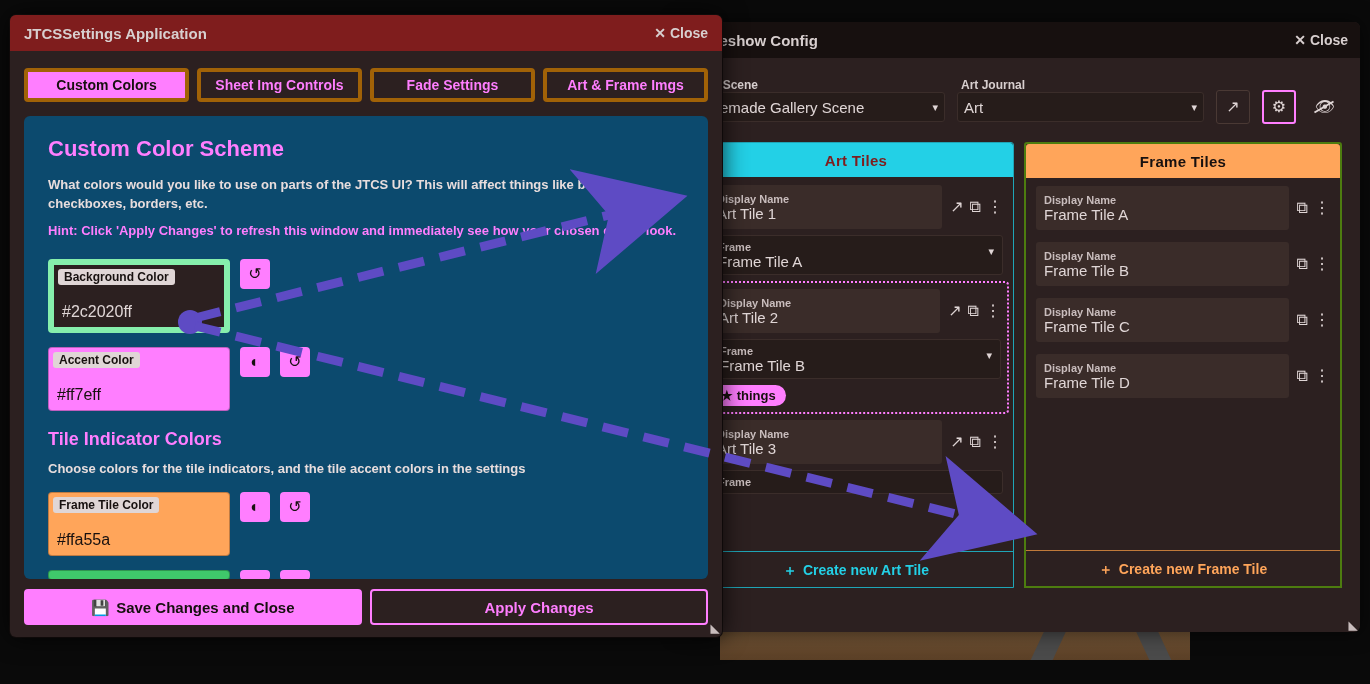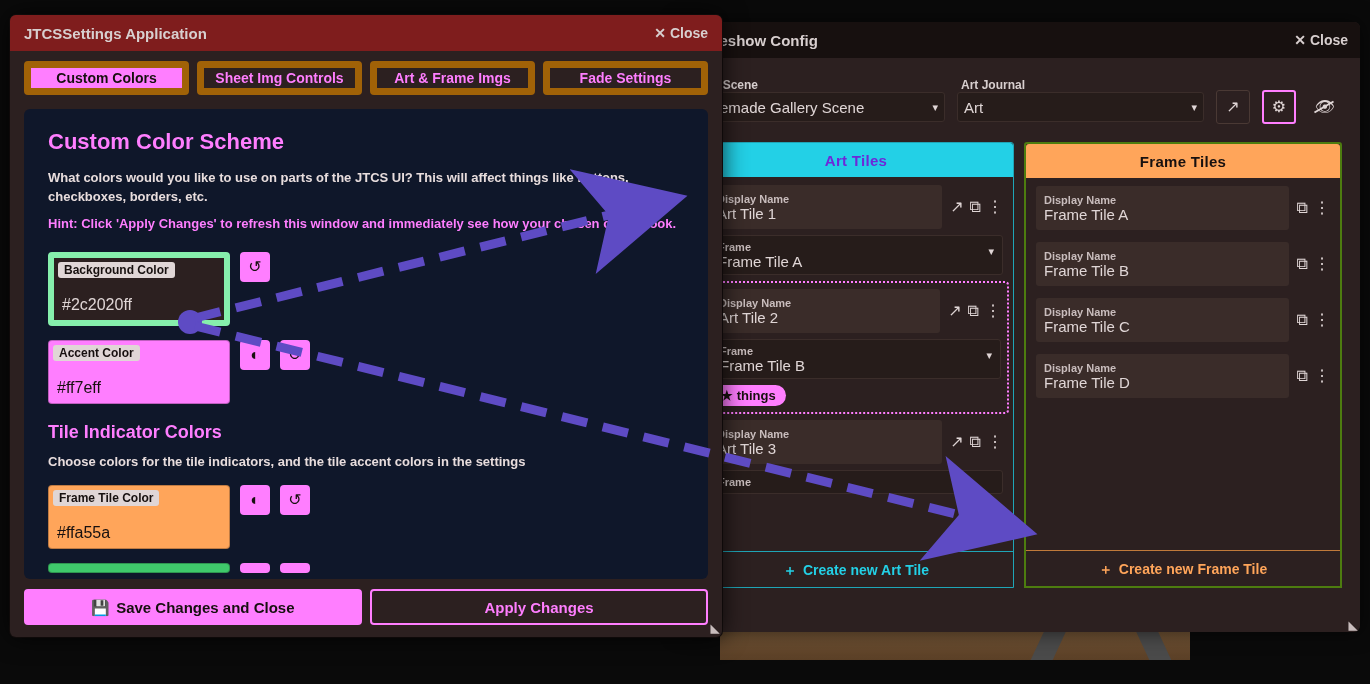--- a/index.html
+++ b/index.html
@@ -74,21 +74,21 @@
     position: relative;
   }
   .sc-col-header {
     height: 34px;
     display:flex;align-items:center;justify-content:center;
     font-weight: 800;
     font-size: 15px;
     letter-spacing: .3px;
     border-radius: 3px 3px 0 0;
   }
-  .sc-col.art .sc-col-header { background:#23d0e6; color:#6d28d9;}
+  .sc-col.art .sc-col-header { background:#23d0e6; color:#7f1d1d;}
   .sc-col.frame .sc-col-header { background:#ffa55a; color:#17100f;}
   .sc-col.art { border:1px solid #1fa5b6;}
   .sc-col.frame { border:2px solid #4d7c0f;}
   .sc-col-body { padding: 8px 10px 0 10px; flex:1; overflow:hidden;}
   .sc-tile {
     margin-bottom: 12px;
     display:flex; flex-direction:column; gap:6px;
   }
   .sc-tile.selected {
     border: 2px dotted #ff7eff;
@@ -184,31 +184,32 @@
   }
   .jtcs-header .close { cursor:pointer; font-size:14px;}
   .jtcs-tabs {
     display:flex; gap:8px;
     padding: 10px 14px 14px 14px;
   }
   .jtcs-tab {
     flex:1;
     height:34px;
     display:flex;align-items:center;justify-content:center;
-    border:7px solid #a16207;
+    border:4px solid #a16207;
     border-radius:4px;
     color:#ff7eff;
     font-weight:700; font-size:14px;
     cursor:pointer;
     background:transparent;
+    margin-top:7px;
   }
   .jtcs-tab.active { background:#ff7eff; color:#17100f;}
   .jtcs-panel {
     margin: 0 14px;
-    background:#0f172a;
+    background:#0c4a6e;
     border-radius:6px;
     padding: 20px 24px;
     flex:1;
     overflow:hidden;
     position:relative;
   }
   .jtcs-panel h2 {
     color:#ff7eff;
     font-size:22px;
     font-weight:800;
@@ -477,22 +478,22 @@
     <span>JTCSSettings Application</span>
     <span class="close">
       <span class="i">✕</span>
       <span>Close</span>
     </span>
   </div>
 
   <div class="jtcs-tabs">
     <div class="jtcs-tab active">Custom Colors</div>
     <div class="jtcs-tab">Sheet Img Controls</div>
+    <div class="jtcs-tab">Fade Settings</div>
     <div class="jtcs-tab">Art &amp; Frame Imgs</div>
-    <div class="jtcs-tab">Fade Settings</div>
   </div>
 
   <div class="jtcs-panel">
     <h2>Custom Color Scheme</h2>
     <p>What colors would you like to use on parts of the JTCS UI? This will affect things like buttons, checkboxes, borders, etc.</p>
     <p class="hint">Hint: Click 'Apply Changes' to refresh this window and immediately see how your chosen colors look.</p>
 
     <div class="color-row">
       <div class="color-box dark" style="background:#2c2020;border:6px solid #86efac;">
         <span class="cb-label">Background Color</span>

